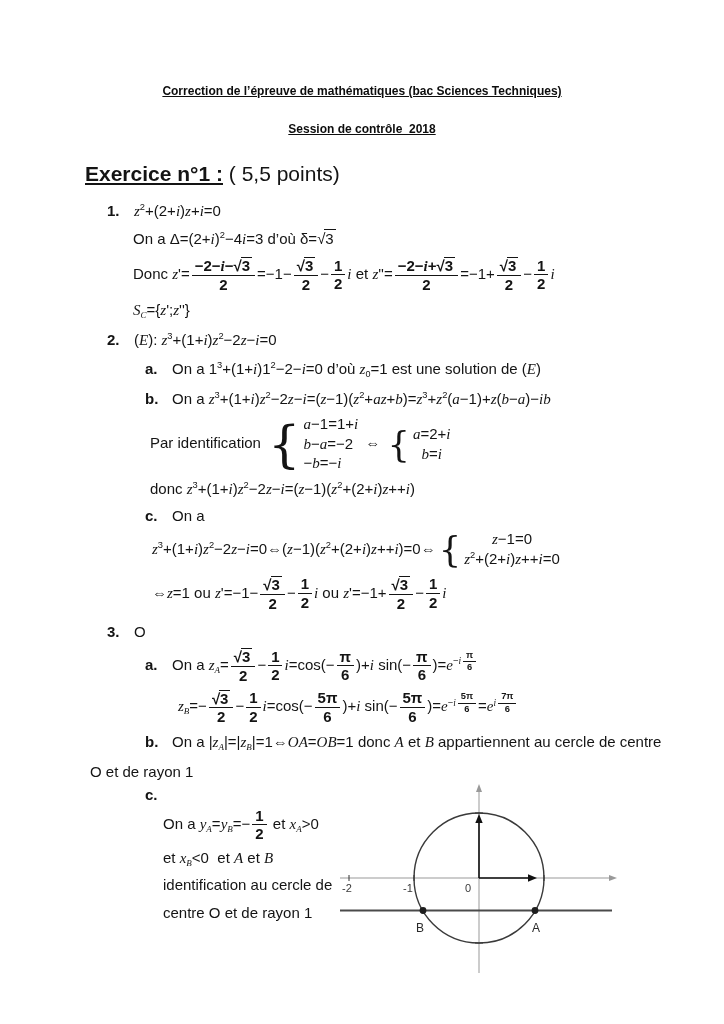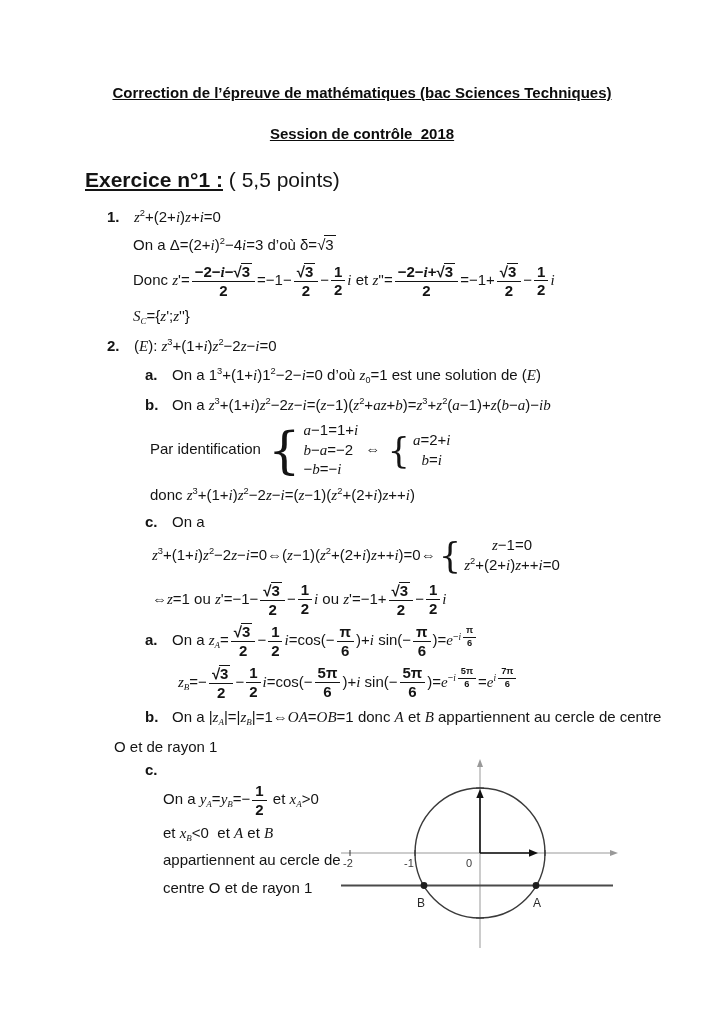--- a/index.html
+++ b/index.html
@@ -2,21 +2,21 @@
 <html><head>
 <meta charset="utf-8">
 <style>
   html,body{margin:0;padding:0;}
   body{
     width:724px;height:1024px;overflow:hidden;background:#ffffff;color:#141414;
     font-family:"Liberation Sans",sans-serif;font-size:15px;position:relative;
   }
   .page{padding-top:84px;}
   .title,.subtitle{
-    text-align:center;font-weight:700;font-size:15px;text-decoration:underline;
+    text-align:center;font-weight:700;font-size:12px;text-decoration:underline;
     white-space:pre;color:#0d0d0d;
   }
   .subtitle{margin-top:24px;}
   .exhead{margin:26px 0 0 85px;font-size:21px;white-space:pre;}
   .exhead .u{font-weight:700;text-decoration:underline;}
   .exhead .pts{font-weight:400;}
   
   .line{margin-top:8px;line-height:1.25;min-height:18px;}
   .marker{display:inline-block;width:27px;font-weight:700;}
   .txt{white-space:pre-wrap;}
@@ -77,32 +77,33 @@
       <div class="line" style="margin-left: 150px;"><span class="txt">donc </span><span class="m"><span class="run"><span class="var">z</span></span><span class="sup"><span class="m"><span class="run"><span class="pl">3</span></span></span></span><span class="run"><span class="pl">+(1+</span><span class="var">i</span><span class="pl">)</span><span class="var">z</span></span><span class="sup"><span class="m"><span class="run"><span class="pl">2</span></span></span></span><span class="run"><span class="pl">−2</span><span class="var">z</span><span class="pl">−</span><span class="var">i</span><span class="pl">=(</span><span class="var">z</span><span class="pl">−1)(</span><span class="var">z</span></span><span class="sup"><span class="m"><span class="run"><span class="pl">2</span></span></span></span><span class="run"><span class="pl">+(2+</span><span class="var">i</span><span class="pl">)</span><span class="var">z</span><span class="pl">++</span><span class="var">i</span><span class="pl">)</span></span></span></div>
       <div class="line" style="margin-left: 145px;"><span class="marker">c.</span><span class="txt">On a</span></div>
       <div class="line" style="margin-left: 152px; margin-top: 6px;"><span class="m"><span class="run"><span class="var">z</span></span><span class="sup"><span class="m"><span class="run"><span class="pl">3</span></span></span></span><span class="run"><span class="pl">+(1+</span><span class="var">i</span><span class="pl">)</span><span class="var">z</span></span><span class="sup"><span class="m"><span class="run"><span class="pl">2</span></span></span></span><span class="run"><span class="pl">−2</span><span class="var">z</span><span class="pl">−</span><span class="var">i</span><span class="pl">=0⇔(</span><span class="var">z</span><span class="pl">−1)(</span><span class="var">z</span></span><span class="sup"><span class="m"><span class="run"><span class="pl">2</span></span></span></span><span class="run"><span class="pl">+(2+</span><span class="var">i</span><span class="pl">)</span><span class="var">z</span><span class="pl">++</span><span class="var">i</span><span class="pl">)=0⇔</span></span></span><span class="sys">
           <span class="brace" style="font-size: 2.35em;">{</span>
           <span class="col" style="align-items: center;">
             <div><span class="m"><span class="run"><span class="var">z</span><span class="pl">−1=0</span></span></span></div>
             <div><span class="m"><span class="run"><span class="var">z</span></span><span class="sup"><span class="m"><span class="run"><span class="pl">2</span></span></span></span><span class="run"><span class="pl">+(2+</span><span class="var">i</span><span class="pl">)</span><span class="var">z</span><span class="pl">++</span><span class="var">i</span><span class="pl">=0</span></span></span></div>
           </span>
         </span></div>
       <div class="line" style="margin-left: 152px;"><span class="m"><span class="run"><span class="pl">⇔</span><span class="var">z</span><span class="pl">=1</span></span></span><span class="txt"> ou </span><span class="m"><span class="run"><span class="var">z</span><span class="pl">'=−1−</span></span><span class="frac"><span class="num"><span class="m"><span class="sqrt"><span class="rsign">√</span><span class="rad"><span class="m"><span class="run"><span class="pl">3</span></span></span></span></span></span></span><span class="den"><span class="m"><span class="run"><span class="pl">2</span></span></span></span></span><span class="run"><span class="pl">−</span></span><span class="frac"><span class="num"><span class="m"><span class="run"><span class="pl">1</span></span></span></span><span class="den"><span class="m"><span class="run"><span class="pl">2</span></span></span></span></span><span class="run"><span class="var">i</span></span></span><span class="txt"> ou </span><span class="m"><span class="run"><span class="var">z</span><span class="pl">'=−1+</span></span><span class="frac"><span class="num"><span class="m"><span class="sqrt"><span class="rsign">√</span><span class="rad"><span class="m"><span class="run"><span class="pl">3</span></span></span></span></span></span></span><span class="den"><span class="m"><span class="run"><span class="pl">2</span></span></span></span></span><span class="run"><span class="pl">−</span></span><span class="frac"><span class="num"><span class="m"><span class="run"><span class="pl">1</span></span></span></span><span class="den"><span class="m"><span class="run"><span class="pl">2</span></span></span></span></span><span class="run"><span class="var">i</span></span></span></div>
+      <div class="line" style="margin-left: 107px; margin-top: 12px;"><span class="marker">3.</span><span class="txt">O</span></div>
       <div class="line" style="margin-left: 145px; margin-top: 6px;"><span class="marker">a.</span><span class="txt">On a </span><span class="m"><span class="run"><span class="var">z</span></span><span class="sub"><span class="m"><span class="run"><span class="var">A</span></span></span></span><span class="run"><span class="pl">=</span></span><span class="frac"><span class="num"><span class="m"><span class="sqrt"><span class="rsign">√</span><span class="rad"><span class="m"><span class="run"><span class="pl">3</span></span></span></span></span></span></span><span class="den"><span class="m"><span class="run"><span class="pl">2</span></span></span></span></span><span class="run"><span class="pl">−</span></span><span class="frac"><span class="num"><span class="m"><span class="run"><span class="pl">1</span></span></span></span><span class="den"><span class="m"><span class="run"><span class="pl">2</span></span></span></span></span><span class="run"><span class="var">i</span><span class="pl">=</span><span class="fn">cos</span><span class="pl">(−</span></span><span class="frac"><span class="num"><span class="m"><span class="run"><span class="pl">π</span></span></span></span><span class="den"><span class="m"><span class="run"><span class="pl">6</span></span></span></span></span><span class="run"><span class="pl">)+</span><span class="var">i</span><span class="pl"> </span><span class="fn">sin</span><span class="pl">(−</span></span><span class="frac"><span class="num"><span class="m"><span class="run"><span class="pl">π</span></span></span></span><span class="den"><span class="m"><span class="run"><span class="pl">6</span></span></span></span></span><span class="run"><span class="pl">)=</span><span class="var">e</span></span><span class="sup"><span class="m"><span class="run"><span class="pl">−</span><span class="var">i</span></span><span class="frac"><span class="num"><span class="m"><span class="run"><span class="pl">π</span></span></span></span><span class="den"><span class="m"><span class="run"><span class="pl">6</span></span></span></span></span></span></span></span></div>
       <div class="line" style="margin-left: 178px; margin-top: 6px;"><span class="m"><span class="run"><span class="var">z</span></span><span class="sub"><span class="m"><span class="run"><span class="var">B</span></span></span></span><span class="run"><span class="pl">=−</span></span><span class="frac"><span class="num"><span class="m"><span class="sqrt"><span class="rsign">√</span><span class="rad"><span class="m"><span class="run"><span class="pl">3</span></span></span></span></span></span></span><span class="den"><span class="m"><span class="run"><span class="pl">2</span></span></span></span></span><span class="run"><span class="pl">−</span></span><span class="frac"><span class="num"><span class="m"><span class="run"><span class="pl">1</span></span></span></span><span class="den"><span class="m"><span class="run"><span class="pl">2</span></span></span></span></span><span class="run"><span class="var">i</span><span class="pl">=</span><span class="fn">cos</span><span class="pl">(−</span></span><span class="frac"><span class="num"><span class="m"><span class="run"><span class="pl">5π</span></span></span></span><span class="den"><span class="m"><span class="run"><span class="pl">6</span></span></span></span></span><span class="run"><span class="pl">)+</span><span class="var">i</span><span class="pl"> </span><span class="fn">sin</span><span class="pl">(−</span></span><span class="frac"><span class="num"><span class="m"><span class="run"><span class="pl">5π</span></span></span></span><span class="den"><span class="m"><span class="run"><span class="pl">6</span></span></span></span></span><span class="run"><span class="pl">)=</span><span class="var">e</span></span><span class="sup"><span class="m"><span class="run"><span class="pl">−</span><span class="var">i</span></span><span class="frac"><span class="num"><span class="m"><span class="run"><span class="pl">5π</span></span></span></span><span class="den"><span class="m"><span class="run"><span class="pl">6</span></span></span></span></span></span></span><span class="run"><span class="pl">=</span><span class="var">e</span></span><span class="sup"><span class="m"><span class="run"><span class="var">i</span></span><span class="frac"><span class="num"><span class="m"><span class="run"><span class="pl">7π</span></span></span></span><span class="den"><span class="m"><span class="run"><span class="pl">6</span></span></span></span></span></span></span></span></div>
       <div class="line" style="margin-left: 145px; margin-top: 8px;"><span class="marker">b.</span><span class="txt">On a </span><span class="m"><span class="run"><span class="pl">|</span><span class="var">z</span></span><span class="sub"><span class="m"><span class="run"><span class="var">A</span></span></span></span><span class="run"><span class="pl">|=|</span><span class="var">z</span></span><span class="sub"><span class="m"><span class="run"><span class="var">B</span></span></span></span><span class="run"><span class="pl">|=1⇔</span><span class="var">OA</span><span class="pl">=</span><span class="var">OB</span><span class="pl">=1</span></span></span><span class="txt"> donc </span><span class="m"><span class="run"><span class="var">A</span></span></span><span class="txt"> et </span><span class="m"><span class="run"><span class="var">B</span></span></span><span class="txt"> appartiennent au cercle de centre</span></div>
-      <div class="line" style="margin-left: 114px; margin-top: 10px;"><span class="txt">O et de rayon 1</span></div>
+      <div class="line" style="margin-left: 90px; margin-top: 10px;"><span class="txt">O et de rayon 1</span></div>
       <div class="line" style="margin-left: 145px; margin-top: 4px;"><span class="marker">c.</span></div>
     </div>
 
   <div class="figrow">
     <div id="fig-notes" class="fignotes">
         <div class="line" style="margin-top: 7px;"><span class="txt">On a </span><span class="m"><span class="run"><span class="var">y</span></span><span class="sub"><span class="m"><span class="run"><span class="var">A</span></span></span></span><span class="run"><span class="pl">=</span><span class="var">y</span></span><span class="sub"><span class="m"><span class="run"><span class="var">B</span></span></span></span><span class="run"><span class="pl">=−</span></span><span class="frac"><span class="num"><span class="m"><span class="run"><span class="pl">1</span></span></span></span><span class="den"><span class="m"><span class="run"><span class="pl">2</span></span></span></span></span></span><span class="txt"> et </span><span class="m"><span class="run"><span class="var">x</span></span><span class="sub"><span class="m"><span class="run"><span class="var">A</span></span></span></span><span class="run"><span class="pl">&gt;0</span></span></span></div>
         <div class="line" style="margin-top: 7px;"><span class="txt">et </span><span class="m"><span class="run"><span class="var">x</span></span><span class="sub"><span class="m"><span class="run"><span class="var">B</span></span></span></span><span class="run"><span class="pl">&lt;0</span></span></span><span class="txt">  et </span><span class="m"><span class="run"><span class="var">A</span></span></span><span class="txt"> et </span><span class="m"><span class="run"><span class="var">B</span></span></span></div>
-        <div class="line" style="margin-top: 7px;"><span class="txt">appartiennent au cercle de</span></div>
+        <div class="line" style="margin-top: 7px;"><span class="txt">identification au cercle de</span></div>
         <div class="line" style="margin-top: 9px;"><span class="txt">centre O et de rayon 1</span></div>
       </div>
     <svg class="figsvg" width="384" height="210" viewBox="0 0 384 210">
 
       <line x1="0" y1="103" x2="272" y2="103" stroke="#999999" stroke-width="1"></line>
       <polygon points="277,103 269,100 269,106" fill="#999999"></polygon>
       <line x1="139" y1="14" x2="139" y2="198" stroke="#999999" stroke-width="1"></line>
       <polygon points="139,9 136,17 142,17" fill="#999999"></polygon>
 
       <circle cx="139" cy="103" r="65" fill="none" stroke="#3a3a3a" stroke-width="1.4"></circle>

